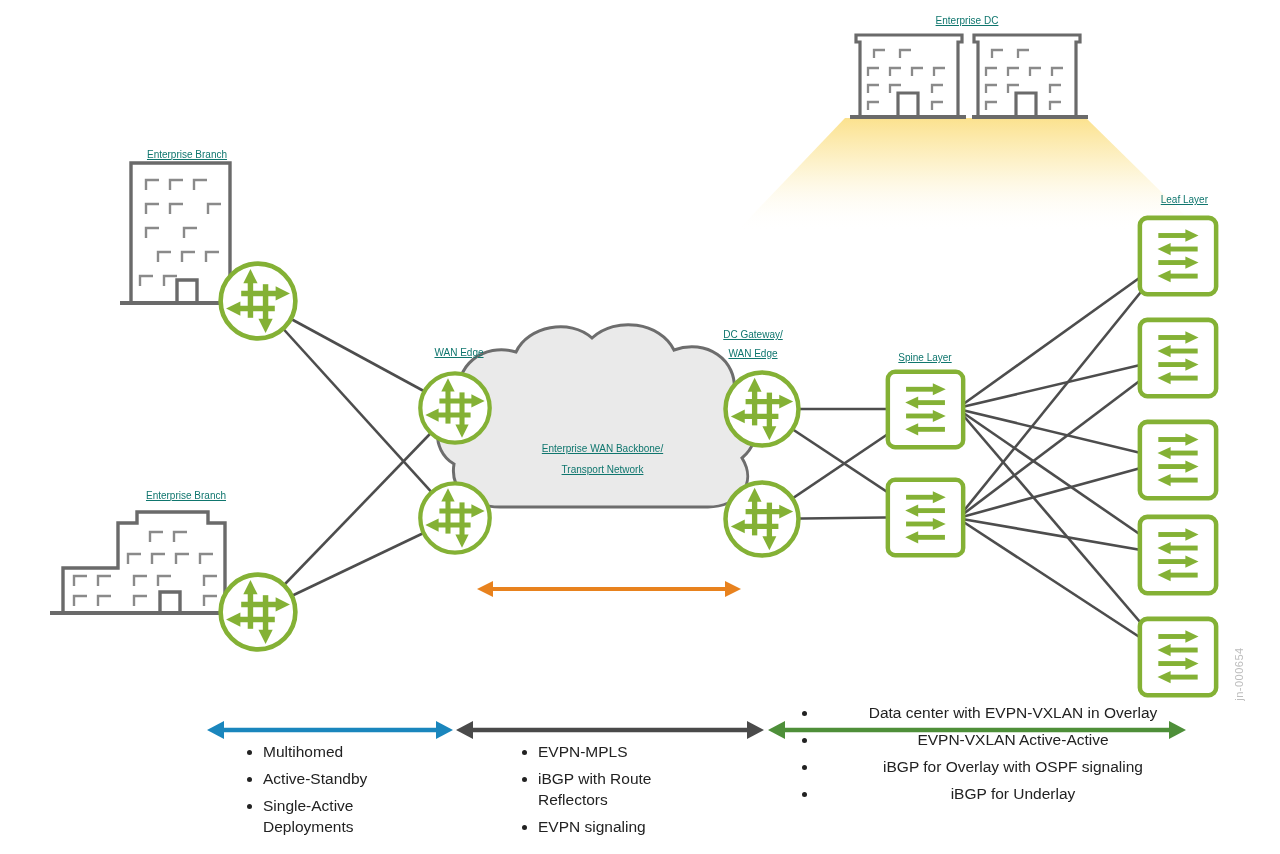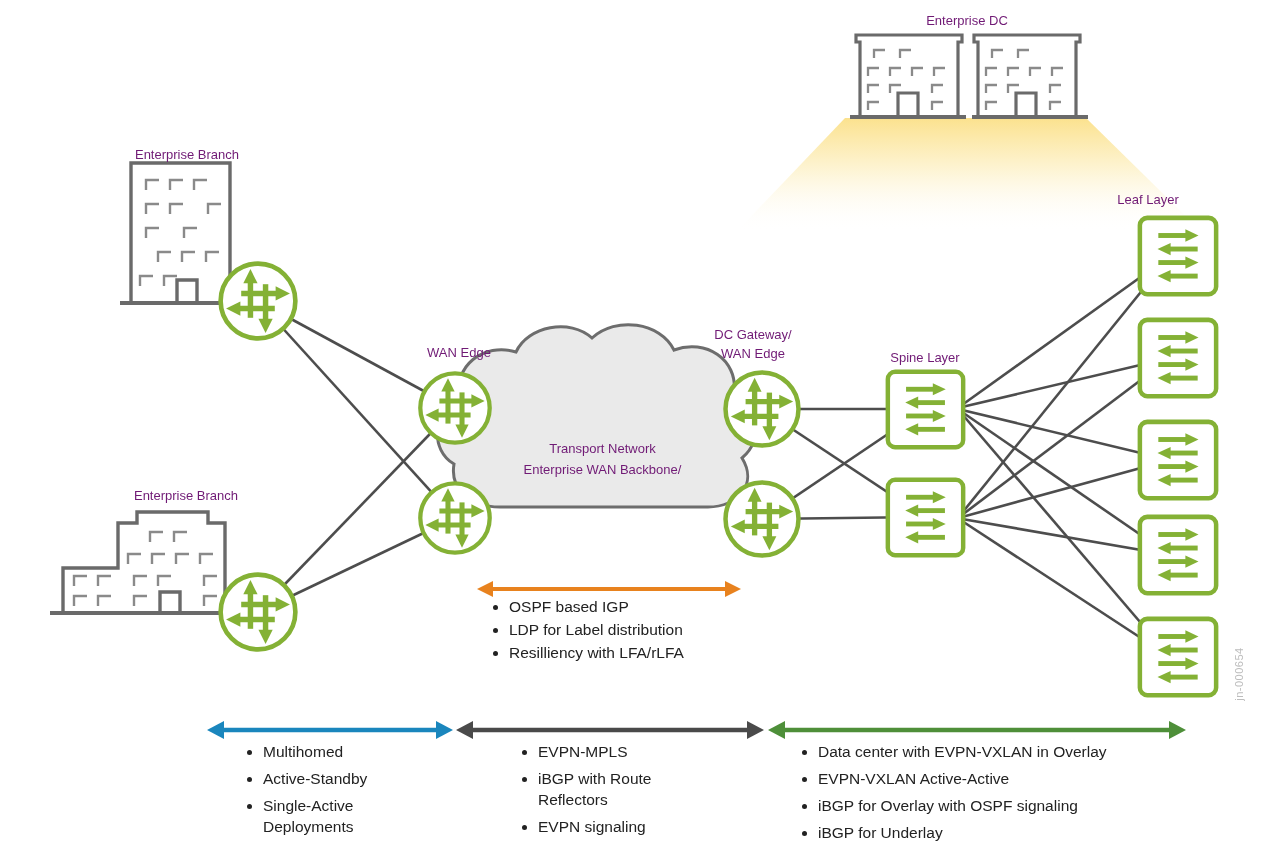--- a/index.html
+++ b/index.html
@@ -2,39 +2,39 @@
 <html><head>
 <meta charset="utf-8">
 <style>
   html,body{margin:0;padding:0;background:#ffffff;}
   #stage{
     position:relative;width:1280px;height:854px;background:#ffffff;overflow:hidden;
     font-family:"Liberation Sans","DejaVu Sans",sans-serif;
   }
   svg.diagram{position:absolute;left:0;top:0;}
   .label{
-    position:absolute;color:#701a75;font-size:13px;line-height:19px;
-    text-align:center;white-space:nowrap;
+    position:absolute;color:#0f766e;font-size:10px;line-height:19px;
+    text-align:center;white-space:nowrap;text-decoration:underline;
   }
   .label .l2{display:block;}
   .wm{
     position:absolute;left:1204px;top:668px;width:70px;text-align:center;
     transform:rotate(-90deg);transform-origin:center;
     color:#bdbdbd;font-size:11px;letter-spacing:.5px;white-space:nowrap;
   }
   ul.nlist{
     position:absolute;margin:0;padding:0 0 0 17px;list-style:disc;
     color:#222222;font-size:15.5px;line-height:21px;
   }
   ul.nlist li{margin:0 0 6px 0;}
   ul.core-list li{margin-bottom:2px;}
   .core-list{left:492px;top:596px;width:250px;}
   .access-list{left:246px;top:741px;width:165px;}
   .wan-list{left:521px;top:741px;width:168px;}
-  .dc-list{left:801px;top:741px;width:390px;}
+  .dc-list{left:801px;top:702px;width:390px;text-align:center;}
 </style>
 </head>
 <body>
 
 <div id="stage">
 
 <svg class="diagram" width="1280" height="854" viewBox="0 0 1280 854">
   <defs>
     <linearGradient id="beamGrad" x1="0" y1="118" x2="0" y2="232" gradientUnits="userSpaceOnUse">
       <stop offset="0" stop-color="#fbe088" stop-opacity="0.95"></stop>
@@ -184,38 +184,33 @@
 
 <div class="label" style="left:97px;top:145px;width:180px;">Enterprise Branch</div>
 
 <div class="label" style="left:96px;top:486px;width:180px;">Enterprise Branch</div>
 
 <div class="label" style="left:877px;top:11px;width:180px;">Enterprise DC</div>
 
 <div class="label" style="left:399px;top:343px;width:120px;">WAN Edge</div>
 
 <div class="label" style="left:455px;top:438px;width:295px;line-height:21px;">
+  <span class="l2">Enterprise WAN Backbone/</span>
   <span class="l2">Transport Network</span>
-  <span class="l2">Enterprise WAN Backbone/</span>
 </div>
 
 <div class="label" style="left:692px;top:325px;width:122px;">
   <span class="l2">DC Gateway/</span>
   <span class="l2">WAN Edge</span>
 </div>
 
 <div class="label" style="left:865px;top:348px;width:120px;">Spine Layer</div>
 
-<div class="label" style="left:1088px;top:190px;width:120px;">Leaf Layer</div>
-
-<ul class="nlist core-list">
-  <li>OSPF based IGP</li>
-  <li>LDP for Label distribution</li>
-  <li>Resilliency with LFA/rLFA</li>
-</ul>
+<div class="label" style="left:1088px;top:190px;width:120px;text-align:right;">Leaf Layer</div>
+
 
 <ul class="nlist access-list">
   <li>Multihomed</li>
   <li>Active-Standby</li>
   <li>Single-Active Deployments</li>
 </ul>
 
 <ul class="nlist wan-list">
   <li>EVPN-MPLS</li>
   <li>iBGP with Route Reflectors</li>

